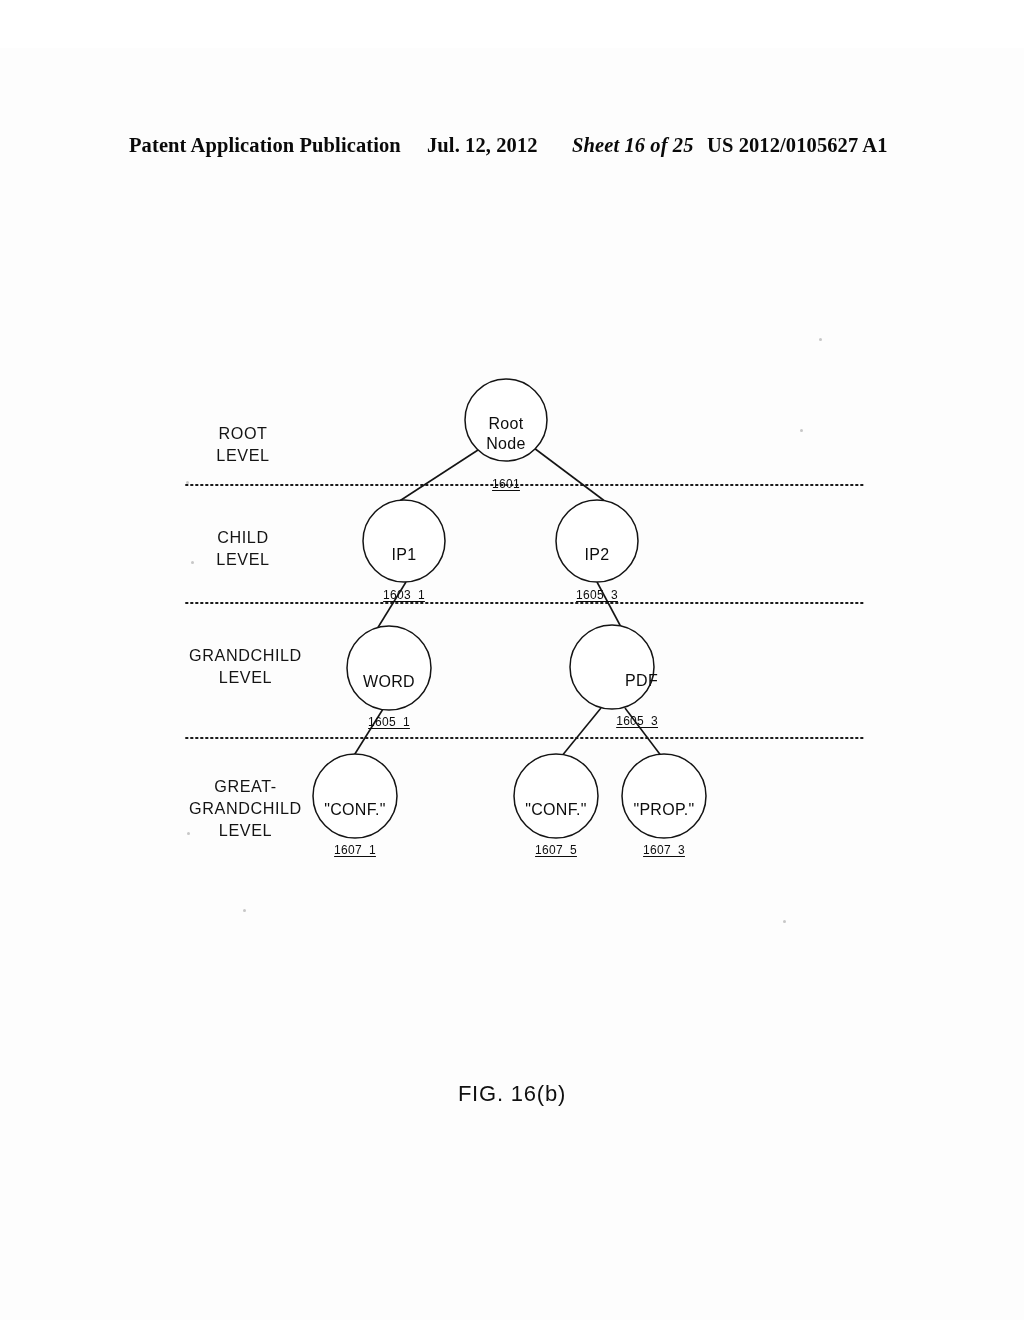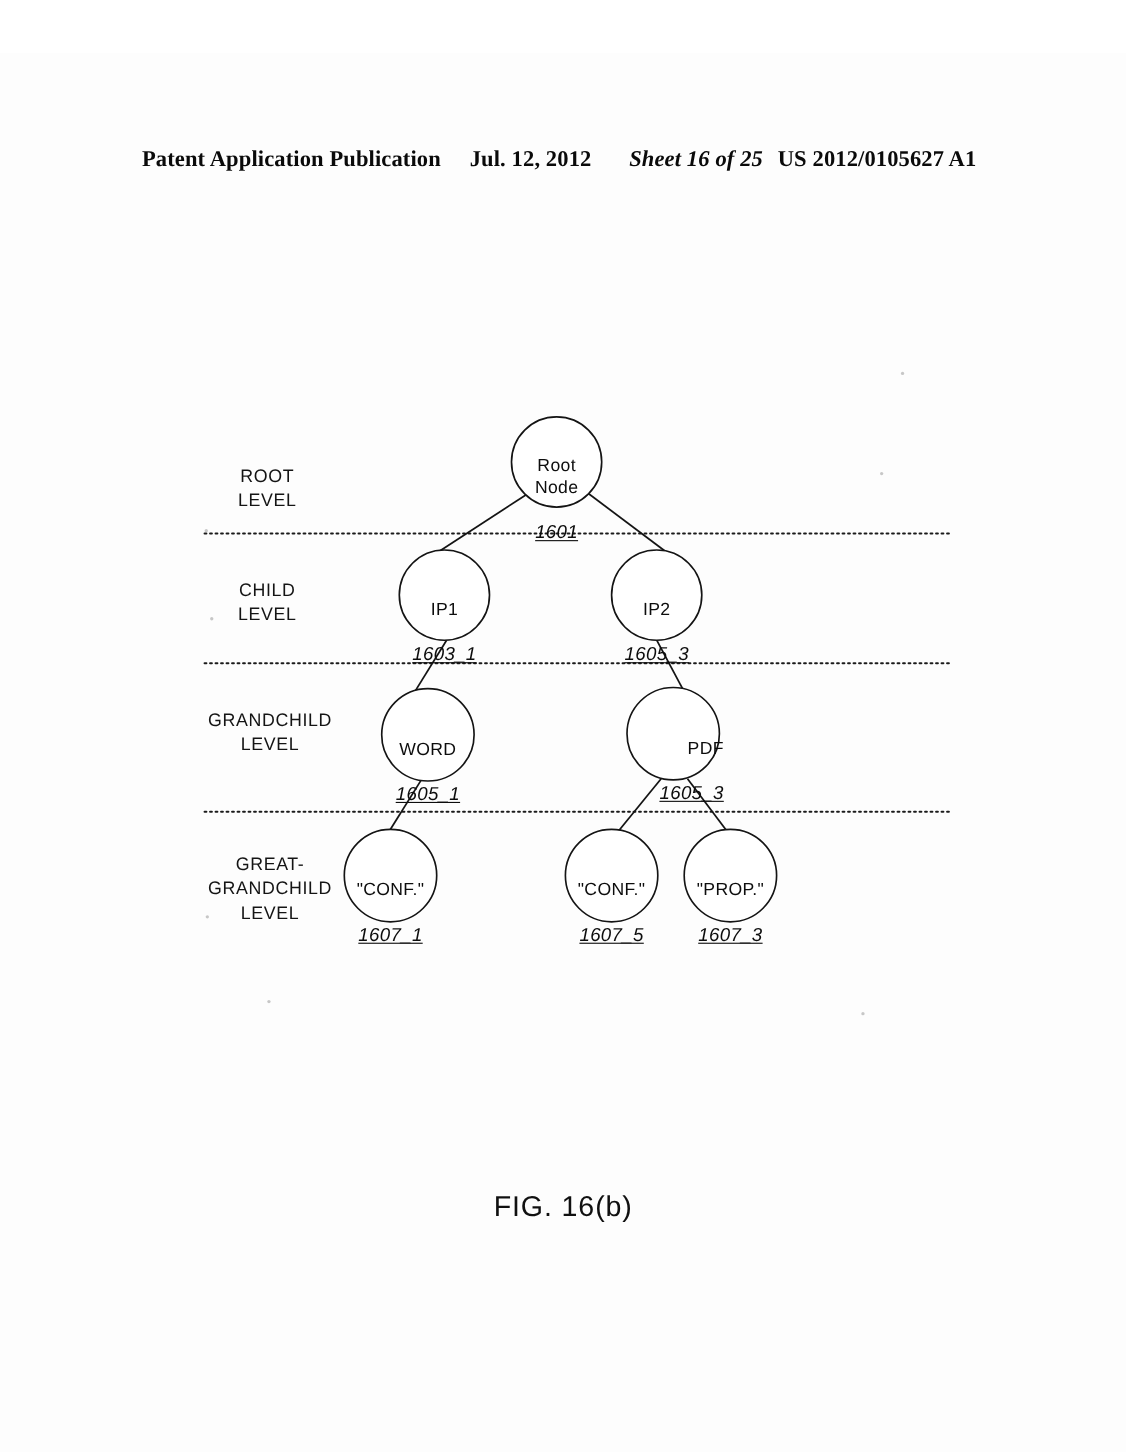--- a/index.html
+++ b/index.html
@@ -87,36 +87,35 @@
     pointer-events: none;
   }
   .node-title {
     display: block;
     font-size: 16px;
     letter-spacing: 0.3px;
     white-space: pre-line;
   }
   .node-ref {
     display: block;
-    font-size: 17px;
+    font-size: 12px;
     letter-spacing: 0.3px;
     text-decoration: underline;
     text-underline-offset: 2px;
-    font-style: italic;
   }
 
   
   .fig-caption {
     position: absolute;
     left: 0;
     top: 1033px;
     width: 1024px;
     text-align: center;
     font-family: "Liberation Sans", sans-serif;
-    font-size: 26px;
+    font-size: 22px;
     letter-spacing: 0.8px;
     color: #101010;
   }
 
   
   .speck {
     position: absolute;
     background: #9a9a9a;
     border-radius: 50%;
     opacity: 0.55;

